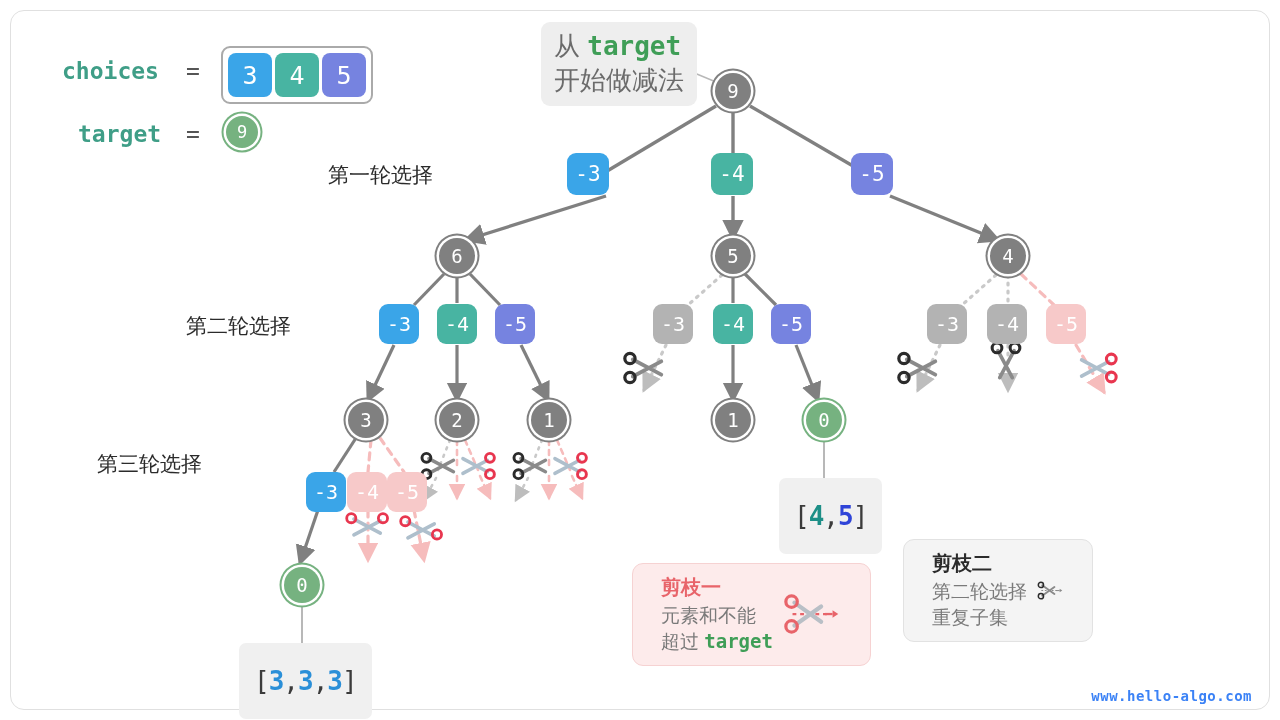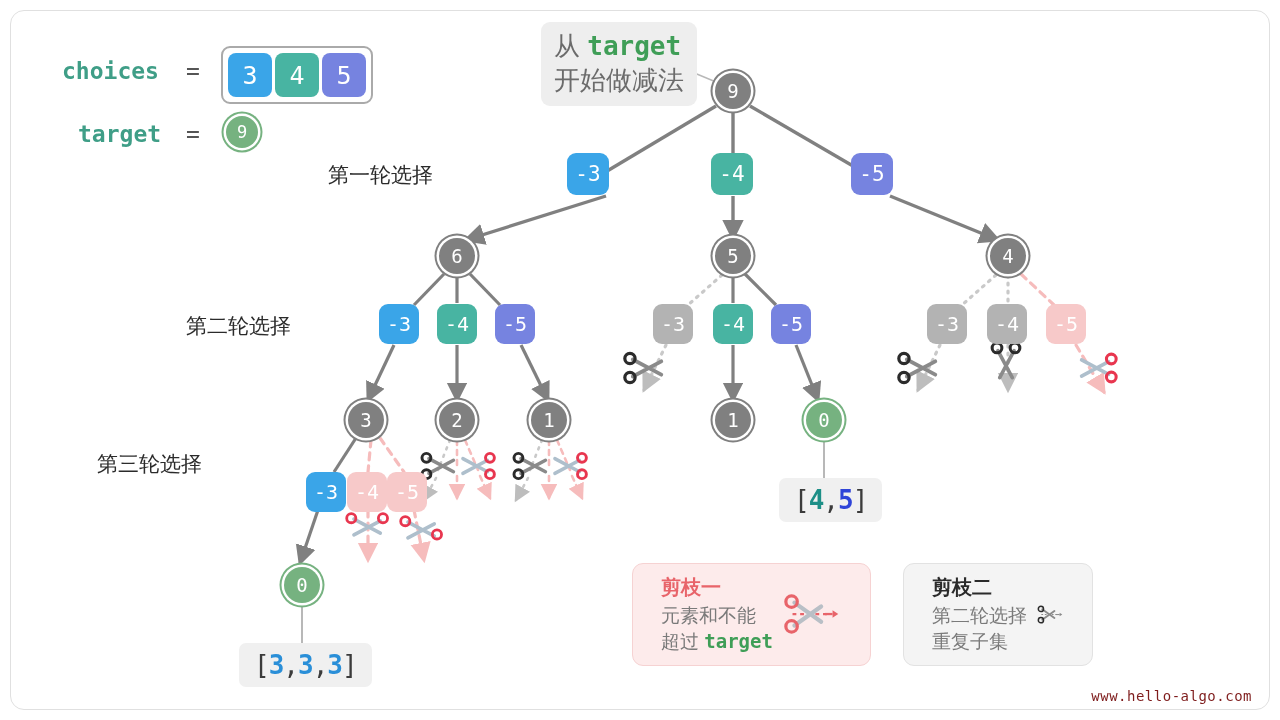--- a/index.html
+++ b/index.html
@@ -120,21 +120,21 @@
     font-family: "DejaVu Sans Mono", "Liberation Mono", monospace;
     color: #3f9e57;
     font-weight: bold;
   }
 
   
   .result-box {
     position: absolute;
     background: #f0f0f0;
     border-radius: 7px;
-    padding: 7px 15px;
+    padding: 23px 15px;
     font-family: "DejaVu Sans Mono", "Liberation Mono", monospace;
     font-size: 26px;
     color: #3b3b3b;
     white-space: nowrap;
     z-index: 6;
     letter-spacing: -1px;
     text-align: center;
   }
 
   
@@ -164,22 +164,23 @@
   .legend-line .kw {
     font-family: "DejaVu Sans Mono", "Liberation Mono", monospace;
     color: #3f9e57; font-weight: bold;
   }
 
   .watermark {
     position: absolute;
     right: 28px; bottom: 16px;
     font-family: "DejaVu Sans Mono", "Liberation Mono", monospace;
     font-size: 14px;
-    color: #7f1d1d;
+    color: #3b82f6;
     letter-spacing: 0.5px;
+    font-weight: bold;
   }
 </style>
 </head>
 <body>
 
 <div id="canvas">
   <div class="frame"></div>
 
   <svg class="layer" viewBox="0 0 1280 720">
     <defs>
@@ -383,21 +384,21 @@
     <svg width="62" height="46" viewBox="0 0 62 46" style="margin-left:auto;">
       <path d="M10,22 L46,22" stroke="#e8646a" stroke-width="2.4" stroke-dasharray="4 4" fill="none"></path>
       <path d="M44,22 L52,22" stroke="#e8646a" stroke-width="2.4" fill="none"></path>
       <path d="M52,18 L58,22 L52,26 z" fill="#e8646a"></path>
       <path d="M12,10 L40,30 M12,34 L40,14" stroke="#b9bfc6" stroke-width="4.4" stroke-linecap="round" fill="none"></path>
       <circle cx="9" cy="9" r="6" fill="none" stroke="#e8646a" stroke-width="3.4"></circle>
       <circle cx="9" cy="35" r="6" fill="none" stroke="#e8646a" stroke-width="3.4"></circle>
     </svg>
   </div>
 
-  <div class="legend gray" style="left:903px; top:563px; width:190px; height:103px;">
+  <div class="legend gray" style="left:903px; top:539px; width:190px; height:103px;">
     <div class="legend-text">
       <div class="legend-title">剪枝二</div>
       <div class="legend-line">第二轮选择</div>
       <div class="legend-line">重复子集</div>
     </div>
     <svg width="62" height="46" viewBox="0 0 62 46" style="margin-left:auto;">
       <path d="M10,22 L46,22" stroke="#8a8a8a" stroke-width="2.4" stroke-dasharray="4 4" fill="none"></path>
       <path d="M44,22 L52,22" stroke="#8a8a8a" stroke-width="2.4" fill="none"></path>
       <path d="M52,18 L58,22 L52,26 z" fill="#8a8a8a"></path>
       <path d="M12,10 L40,30 M12,34 L40,14" stroke="#8a8a8a" stroke-width="4.4" stroke-linecap="round" fill="none"></path>

